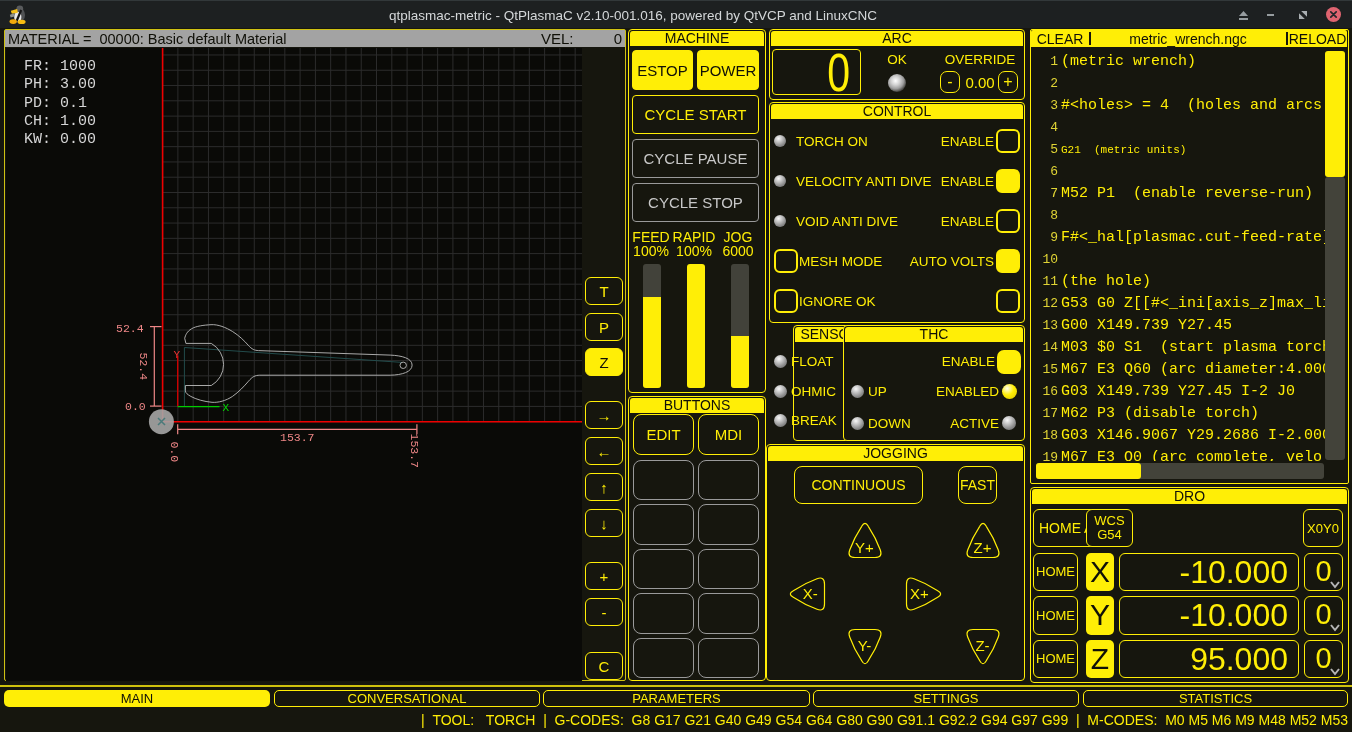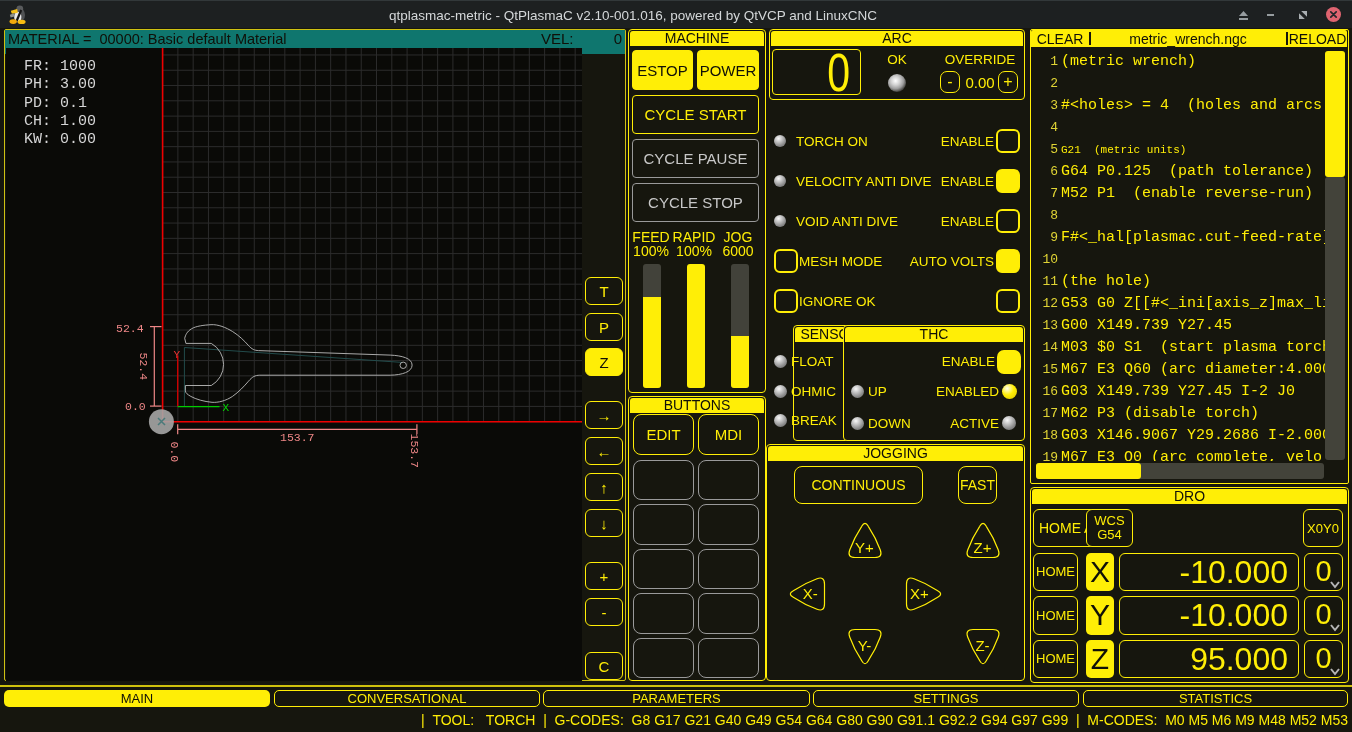--- a/index.html
+++ b/index.html
@@ -48,21 +48,21 @@
       <polygon points="0,2.2 0,8 5.8,8" fill="#a9aeb1"></polygon>
     </svg>
     <div class="abs" style="left:1326px;top:6px;width:15px;height:15px;border-radius:50%;background:#df6470;"></div>
     <svg class="abs" style="left:1326px;top:6px;" width="15" height="15" viewBox="0 0 15 15">
       <path d="M 4.8 4.8 L 10.2 10.2 M 10.2 4.8 L 4.8 10.2" stroke="#23272b" stroke-width="1.7" stroke-linecap="round"></path>
     </svg>
   </div>
 
   <div class="abs" style="left:4px;top:29px;width:622px;height:652px;border:1px solid #cfc112;border-radius:2px;background:#16160e;">
 
-    <div class="abs" style="left:0px;top:0px;width:620px;height:24px;background:#0f766e;color:#101008;font-size:15px;">
+    <div class="abs" style="left:0px;top:0px;width:620px;height:17px;background:#a3a3a3;color:#101008;font-size:15px;">
       <span class="abs" style="left:3px;top:0px;line-height:18px;font-size:14.5px;">MATERIAL =&nbsp; 00000: Basic default Material</span>
       <span class="abs" style="left:536px;top:0px;line-height:18px;">VEL:</span>
       <span class="abs" style="right:3px;top:0px;line-height:18px;">0</span>
     </div>
 
     <div class="abs" style="left:1px;top:18px;width:576px;height:633px;background:#0a0a07;overflow:hidden;" id="gremlin">
       <svg class="abs" style="left:0;top:0;" width="576" height="633" viewBox="0 0 576 633">
 
         <g stroke="#2c2c2c" stroke-width="1">
           <g id="gv">
@@ -242,20 +242,23 @@
   </div>
   <div class="abs" style="left:771.5px;top:49px;width:89px;height:46px;border:1px solid #ffee06;border-radius:4px;color:#ffee06;
        font-size:54px;line-height:44px;text-align:right;padding-right:9px;"><span style="display:inline-block;transform:scaleX(0.76);transform-origin:100% 50%;">0</span></div>
   <div class="lbl" style="left:869px;top:52px;width:56px;text-align:center;">OK</div>
   <div class="abs" style="left:888px;top:74px;width:18px;height:18px;border-radius:50%;background:radial-gradient(circle at 42% 38%, #ffffff 0%, #d2d2d2 28%, #9e9e9e 52%, rgba(110,110,110,0.55) 72%, rgba(60,60,60,0.18) 90%, rgba(30,30,30,0) 100%);"></div>
   <div class="lbl" style="left:938px;top:52px;width:84px;text-align:center;">OVERRIDE</div>
   <div class="btn" style="left:940px;top:71px;width:20px;height:22px;font-size:16px;border-radius:7px;">-</div>
   <div class="lbl" style="left:962px;top:74px;width:36px;text-align:center;font-size:15px;">0.00</div>
   <div class="btn" style="left:998px;top:71px;width:20px;height:22px;font-size:16px;border-radius:7px;">+</div>
 
+  <div class="panel" style="left:769px;top:102px;width:256px;height:221px;">
+    <div class="phead">CONTROL</div>
+  </div>
   <div class="ball" style="left:774px;top:135px;width:12px;height:12px;"></div>
   <div class="lbl" style="left:796px;top:134px;">TORCH ON</div>
   <div class="lbl" style="right:358px;top:134px;">ENABLE</div>
   <div class="cb" style="left:996px;top:129px;"></div>
   <div class="ball" style="left:774px;top:175px;width:12px;height:12px;"></div>
   <div class="lbl" style="left:796px;top:174px;">VELOCITY ANTI DIVE</div>
   <div class="lbl" style="right:358px;top:174px;">ENABLE</div>
   <div class="cb on" style="left:996px;top:169px;"></div>
   <div class="ball" style="left:774px;top:215px;width:12px;height:12px;"></div>
   <div class="lbl" style="left:796px;top:214px;">VOID ANTI DIVE</div>
@@ -337,21 +340,20 @@
         <div class="abs" style="left:29px;top:3px;white-space:pre;color:#ffee06;font-size:15px;line-height:22px;font-family:'Liberation Mono',monospace;">(metric wrench)</div>
         <div class="abs" style="left:0;top:25px;width:26px;text-align:right;color:#e0d435;font-size:13px;line-height:22px;font-family:'Liberation Mono',monospace;">2</div>
         <div class="abs" style="left:29px;top:25px;white-space:pre;color:#ffee06;font-size:15px;line-height:22px;font-family:'Liberation Mono',monospace;"></div>
         <div class="abs" style="left:0;top:47px;width:26px;text-align:right;color:#e0d435;font-size:13px;line-height:22px;font-family:'Liberation Mono',monospace;">3</div>
         <div class="abs" style="left:29px;top:47px;white-space:pre;color:#ffee06;font-size:15px;line-height:22px;font-family:'Liberation Mono',monospace;">#&lt;holes&gt; = 4  (holes and arcs r</div>
         <div class="abs" style="left:0;top:69px;width:26px;text-align:right;color:#e0d435;font-size:13px;line-height:22px;font-family:'Liberation Mono',monospace;">4</div>
         <div class="abs" style="left:29px;top:69px;white-space:pre;color:#ffee06;font-size:15px;line-height:22px;font-family:'Liberation Mono',monospace;"></div>
         <div class="abs" style="left:0;top:91px;width:26px;text-align:right;color:#e0d435;font-size:13px;line-height:22px;font-family:'Liberation Mono',monospace;">5</div>
         <div class="abs" style="left:29px;top:91px;white-space:pre;color:#ffee06;font-size:11px;line-height:22px;font-family:'Liberation Mono',monospace;">G21  (metric units)</div>
         <div class="abs" style="left:0;top:113px;width:26px;text-align:right;color:#e0d435;font-size:13px;line-height:22px;font-family:'Liberation Mono',monospace;">6</div>
-        <div class="abs" style="left:29px;top:113px;white-space:pre;color:#ffee06;font-size:15px;line-height:22px;font-family:'Liberation Mono',monospace;">G64 P0.125  (path tolerance)</div>
         <div class="abs" style="left:0;top:135px;width:26px;text-align:right;color:#e0d435;font-size:13px;line-height:22px;font-family:'Liberation Mono',monospace;">7</div>
         <div class="abs" style="left:29px;top:135px;white-space:pre;color:#ffee06;font-size:15px;line-height:22px;font-family:'Liberation Mono',monospace;">M52 P1  (enable reverse-run)</div>
         <div class="abs" style="left:0;top:157px;width:26px;text-align:right;color:#e0d435;font-size:13px;line-height:22px;font-family:'Liberation Mono',monospace;">8</div>
         <div class="abs" style="left:29px;top:157px;white-space:pre;color:#ffee06;font-size:15px;line-height:22px;font-family:'Liberation Mono',monospace;"></div>
         <div class="abs" style="left:0;top:179px;width:26px;text-align:right;color:#e0d435;font-size:13px;line-height:22px;font-family:'Liberation Mono',monospace;">9</div>
         <div class="abs" style="left:29px;top:179px;white-space:pre;color:#ffee06;font-size:15px;line-height:22px;font-family:'Liberation Mono',monospace;">F#&lt;_hal[plasmac.cut-feed-rate]</div>
         <div class="abs" style="left:0;top:201px;width:26px;text-align:right;color:#e0d435;font-size:13px;line-height:22px;font-family:'Liberation Mono',monospace;">10</div>
         <div class="abs" style="left:29px;top:201px;white-space:pre;color:#ffee06;font-size:15px;line-height:22px;font-family:'Liberation Mono',monospace;"></div>
         <div class="abs" style="left:0;top:223px;width:26px;text-align:right;color:#e0d435;font-size:13px;line-height:22px;font-family:'Liberation Mono',monospace;">11</div>
         <div class="abs" style="left:29px;top:223px;white-space:pre;color:#ffee06;font-size:15px;line-height:22px;font-family:'Liberation Mono',monospace;">(the hole)</div>

